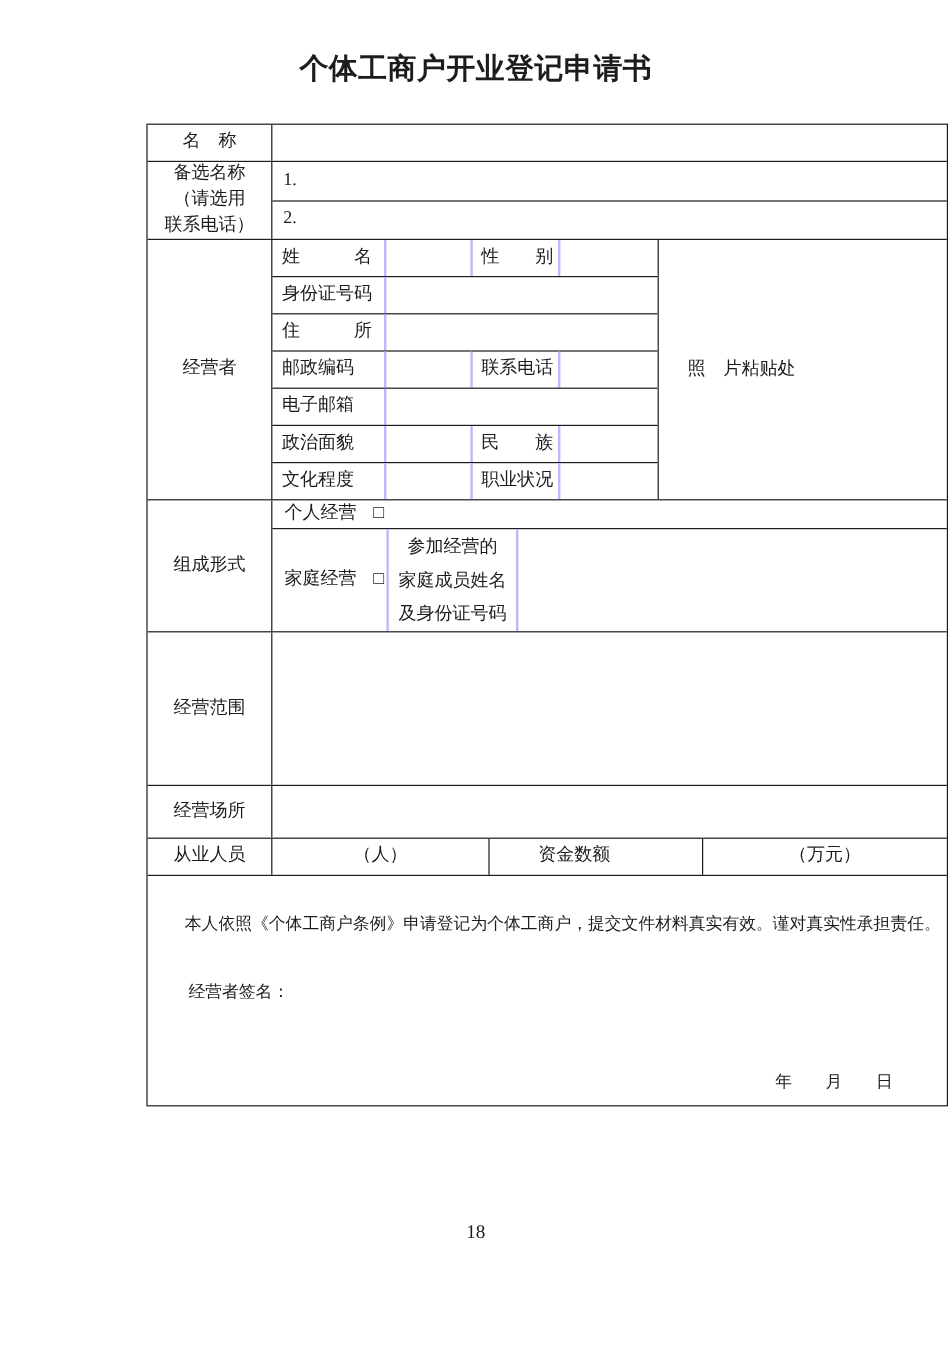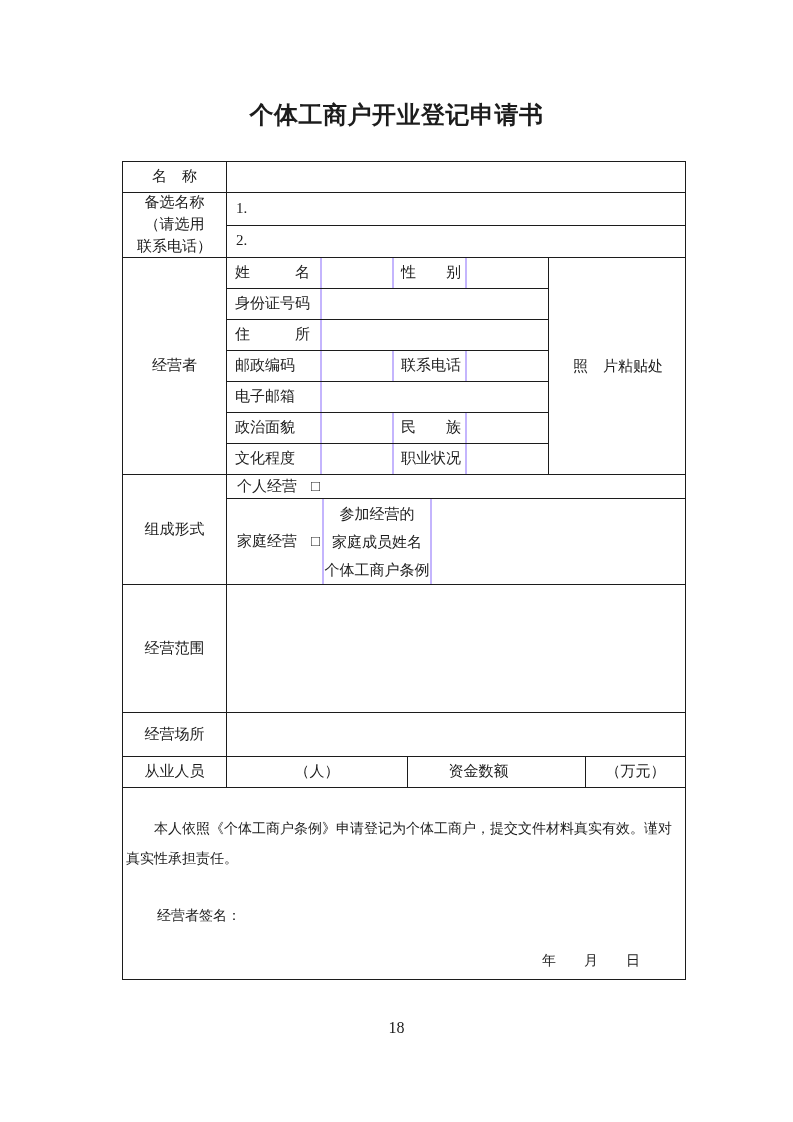--- a/index.html
+++ b/index.html
@@ -5,29 +5,29 @@
   * { box-sizing: border-box; margin: 0; padding: 0; }
   html, body { background: #ffffff; }
   body {
     width: 793px; height: 1122px;
     color: #1c1c1c;
     font-family: "Liberation Serif", "DejaVu Serif", serif;
   }
   .page { position: relative; width: 793px; height: 1122px; overflow: hidden; }
 
   .doc-title {
-    padding-top: 99px;
+    padding-top: 41px;
     text-align: center;
     font-size: 24px;
     font-weight: 700;
     letter-spacing: 0.5px;
   }
 
   .form-table {
-    width: 564px;
+    width: 668px;
     margin: 30px 0 0 122px;
     border: 1.5px solid #1c1c1c;
     display: flex;
     flex-direction: column;
     font-size: 15px;
     line-height: 1.45;
   }
   .row { display: flex; align-items: stretch; }
   .row + .row { border-top: 1px solid #1c1c1c; }
   .row > * + * { border-left: 1px solid #1c1c1c; }
@@ -182,21 +182,21 @@
           <span class="checkbox">□</span>
         </div>
         <div class="subrow">
           <div class="cell fam-label">
             <span>家庭经营</span>
             <span class="checkbox">□</span>
           </div>
           <div class="cell fam-members">
             <div>参加经营的</div>
             <div>家庭成员姓名</div>
-            <div>个体工商户条例</div>
+            <div>及身份证号码</div>
           </div>
           <div class="cell grow"></div>
         </div>
       </div>
     </div>
 
     <div class="row h-scope">
       <div class="cell lbl-col">经营范围</div>
       <div class="cell grow"></div>
     </div>

